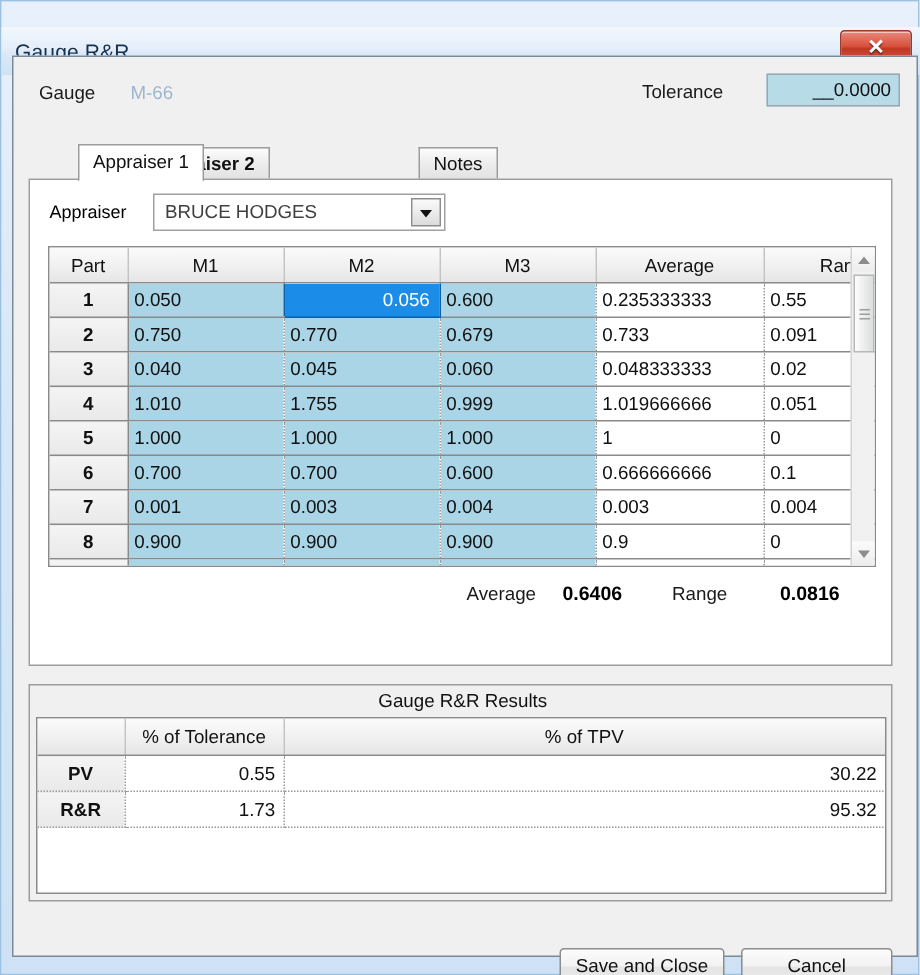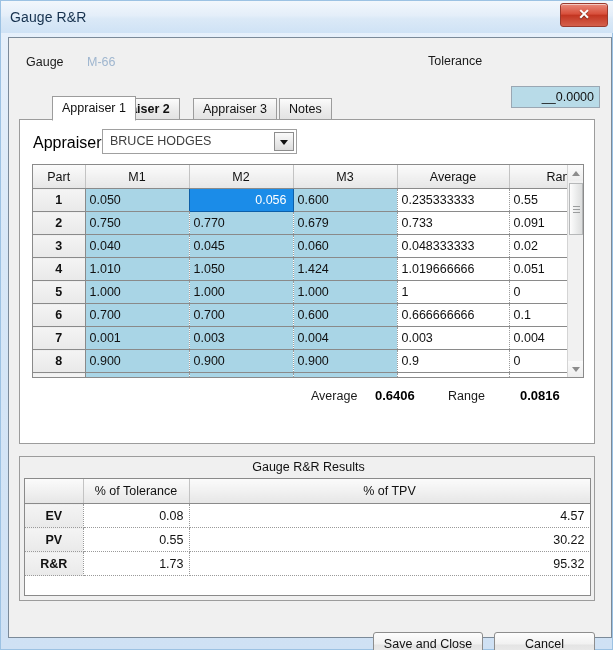--- a/index.html
+++ b/index.html
@@ -22,21 +22,21 @@
     left: 0; top: 0;
     width: 613px;
     height: 650px;
     box-sizing: border-box;
     background: linear-gradient(to bottom, #e8f1fb 0%, #d7e7f7 40%, #cfe1f4 100%);
     border: 1px solid #9cc2e3;
     padding: 0;
   }
   .titlebar {
     position: absolute;
-    left: 0; top: 0;
+    left: 0; top: 17px;
     width: 613px;
     height: 32px;
     background: linear-gradient(to bottom, #f2f7fc 0%, #e4eef9 45%, #dbe9f7 55%, #cfe2f5 100%);
     box-sizing: border-box;
   }
   .title-text {
     position: absolute;
     left: 9px;
     top: 8px;
     font-size: 14px;
@@ -105,21 +105,20 @@
     left: 502px; top: 11px;
     width: 89px; height: 22px;
     background: #b8dbe8;
     border: 1px solid #9aa7b3;
     box-sizing: border-box;
     text-align: right;
     padding: 3px 5px 0 0;
     font-size: 12.5px;
     color: #111;
     cursor: text;
-    margin-top: 37px;
   }
 
   
   .tabstrip {
     position: absolute;
     left: 10px; top: 58px;
     width: 576px; height: 24px;
   }
   .tab {
     position: absolute;
@@ -150,21 +149,21 @@
     position: absolute;
     left: 10px; top: 81px;
     width: 576px; height: 325px;
     background: #ffffff;
     border: 1px solid #9c9c9c;
     box-sizing: border-box;
   }
   .lbl-appraiser {
     position: absolute;
     left: 13px; top: 14px;
-    font-size: 16px;
+    font-size: 12px;
   }
   .combo {
     position: absolute;
     left: 82px; top: 9px;
     width: 195px; height: 25px;
     background: #ffffff;
     border: 1px solid #a0a0a0;
     box-sizing: border-box;
     cursor: pointer;
   }
@@ -406,21 +405,20 @@
   <div class="client">
 
     <div class="lbl-gauge">Gauge</div>
     <div class="val-gauge">M-66</div>
     <div class="lbl-tolerance">Tolerance</div>
     <div class="tolerance-field">__0.0000</div>
 
     <div class="tabstrip">
       <div class="tab active" style="left:0px;margin-left:33px;">Appraiser 1</div>
       <div class="tab" style="left:72px;font-weight:bold;">Appraiser 2</div>
-      <div class="tab" style="left:174px;">Appraiser 3</div>
       <div class="tab" style="left:260px;">Notes</div>
     </div>
 
     <div class="tabpanel">
 
       <div class="lbl-appraiser">Appraiser</div>
       <div class="combo">
         <div class="combo-text">BRUCE HODGES</div>
         <div class="combo-btn">
           <div class="combo-arrow"></div>
@@ -468,22 +466,22 @@
               <td class="rowhdr">3</td>
               <td class="meas">0.040</td>
               <td class="meas">0.045</td>
               <td class="meas">0.060</td>
               <td>0.048333333</td>
               <td>0.02</td>
             </tr>
             <tr>
               <td class="rowhdr">4</td>
               <td class="meas">1.010</td>
-              <td class="meas">1.050</td>
-              <td class="meas">1.424</td>
+              <td class="meas">1.755</td>
+              <td class="meas">0.999</td>
               <td>1.019666666</td>
               <td>0.051</td>
             </tr>
             <tr>
               <td class="rowhdr">5</td>
               <td class="meas">1.000</td>
               <td class="meas">1.000</td>
               <td class="meas">1.000</td>
               <td>1</td>
               <td>0</td>
@@ -561,25 +559,20 @@
             </colgroup>
           <thead>
             <tr>
               <th></th>
               <th>% of Tolerance</th>
               <th>% of TPV</th>
             </tr>
           </thead>
           <tbody>
             <tr>
-              <td class="rowhdr">EV</td>
-              <td>0.08</td>
-              <td>4.57</td>
-            </tr>
-            <tr>
               <td class="rowhdr">PV</td>
               <td>0.55</td>
               <td>30.22</td>
             </tr>
             <tr>
               <td class="rowhdr">R&amp;R</td>
               <td>1.73</td>
               <td>95.32</td>
             </tr>
           </tbody>

